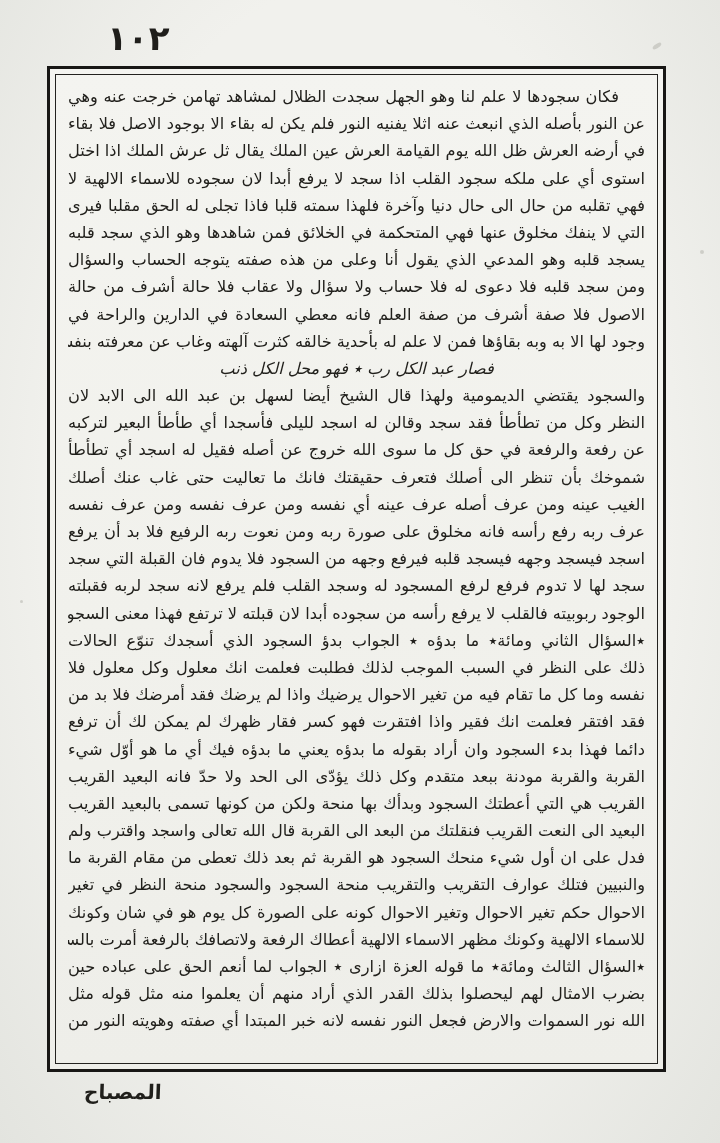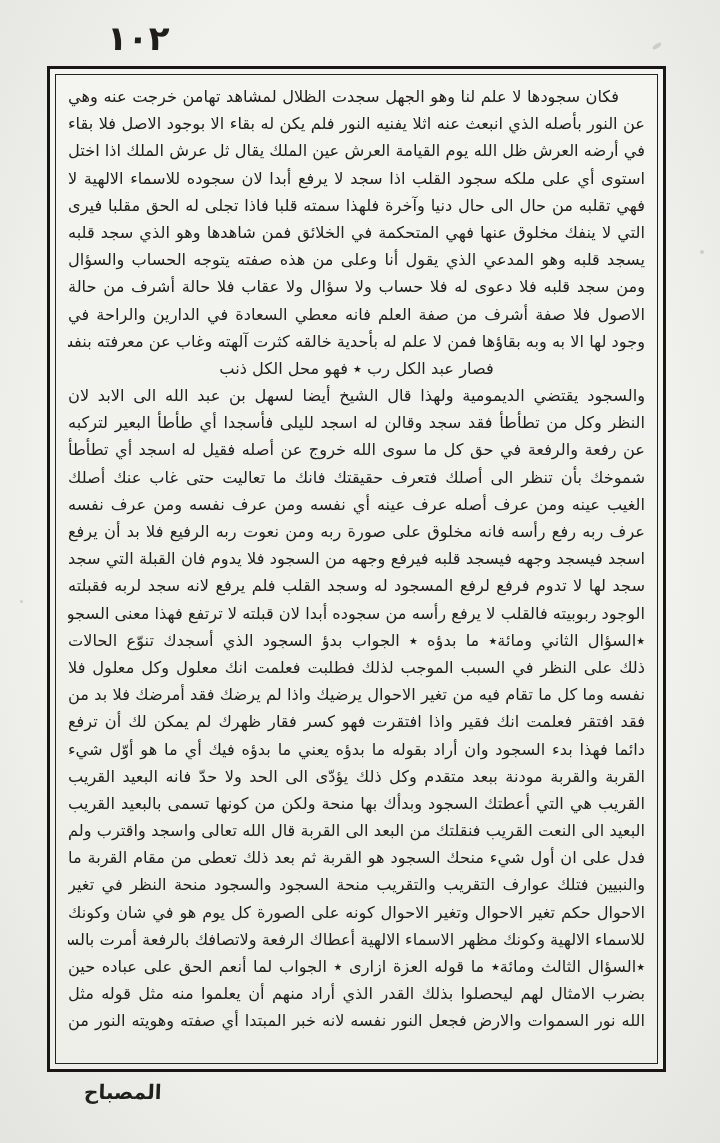--- a/index.html
+++ b/index.html
@@ -40,21 +40,21 @@
     white-space:normal;
     text-align:justify;text-align-last:justify;
     text-justify:inter-word;
   }
   .line.first{
     white-space:normal;
     text-align:justify;text-align-last:justify;
     padding-right:26px;
   }
   .line.short{ text-align:right; }
-  .line.center{ text-align:center; letter-spacing:.5px; }
+  .line.center{ text-align:center; letter-spacing:.5px;font-style:italic; }
   .catchword{
     position:absolute;left:84px;top:1080px;
     font-size:20px;font-weight:bold;color:#201f1b;
     transform:skewX(-2deg);
   }
   
   .speck{position:absolute;background:#b9b9b2;border-radius:50%;opacity:.6;}
 </style>
 </head>
 <body>

